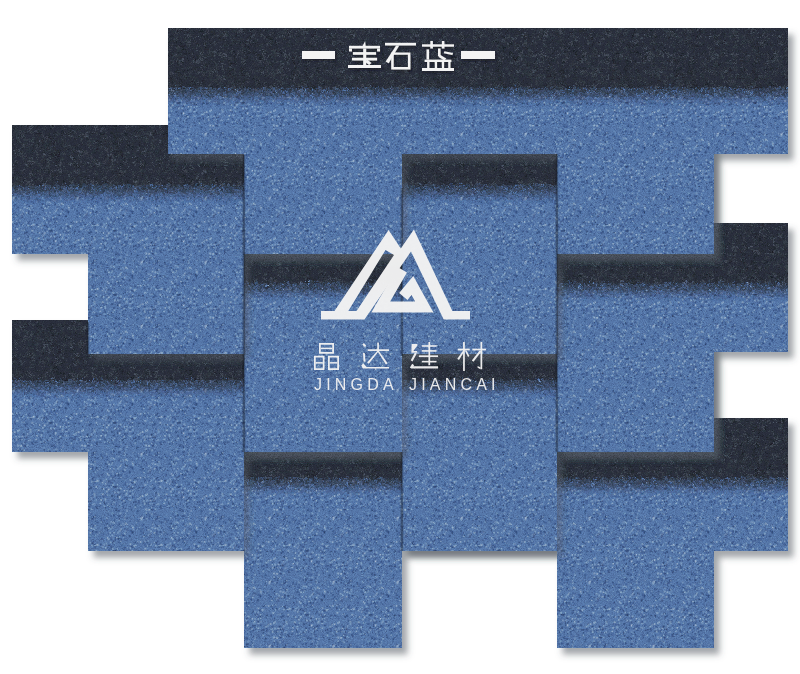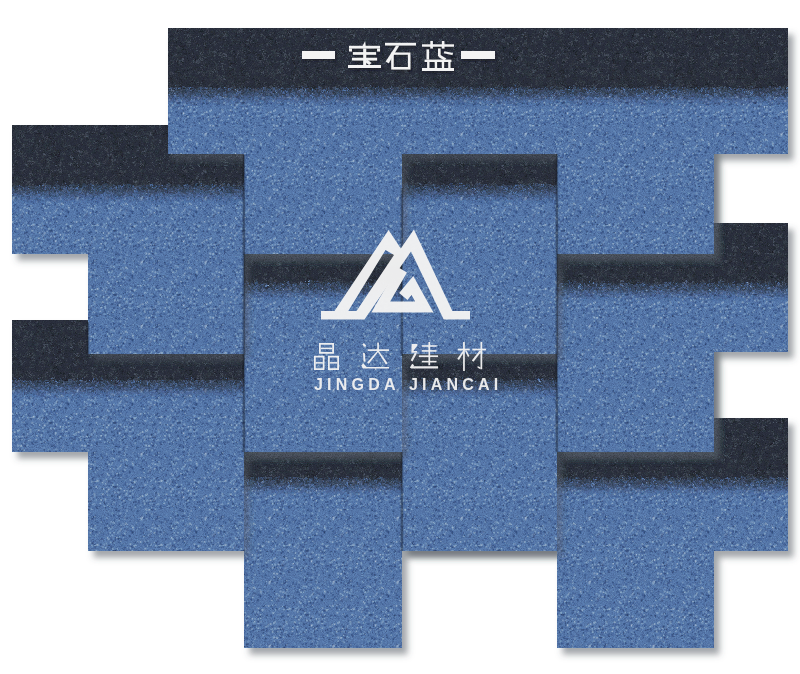--- a/index.html
+++ b/index.html
@@ -1,16 +1,16 @@
 <!DOCTYPE html>
 <html><head>
 <meta charset="utf-8">
 <style>
 html,body{margin:0;padding:0;background:#fff;}
-.page{position:relative;width:800px;height:674px;background:#ffffff;overflow:hidden;font-family:"Liberation Sans",sans-serif;font-weight:bold;}
+.page{position:relative;width:800px;height:674px;background:#ffffff;overflow:hidden;font-family:"Liberation Sans",sans-serif;}
 </style>
 </head>
 <body>
 
 <div class="page">
 <svg width="800" height="674" viewBox="0 0 800 674" xmlns="http://www.w3.org/2000/svg">
 <defs>
 <pattern id="pblue" width="64" height="64" patternUnits="userSpaceOnUse">
           <rect width="64" height="64" fill="#466394"></rect>
           <rect x="0.8" y="7.2" width="1.3" height="1.3" fill="#99b0d8" opacity="0.4"></rect>

